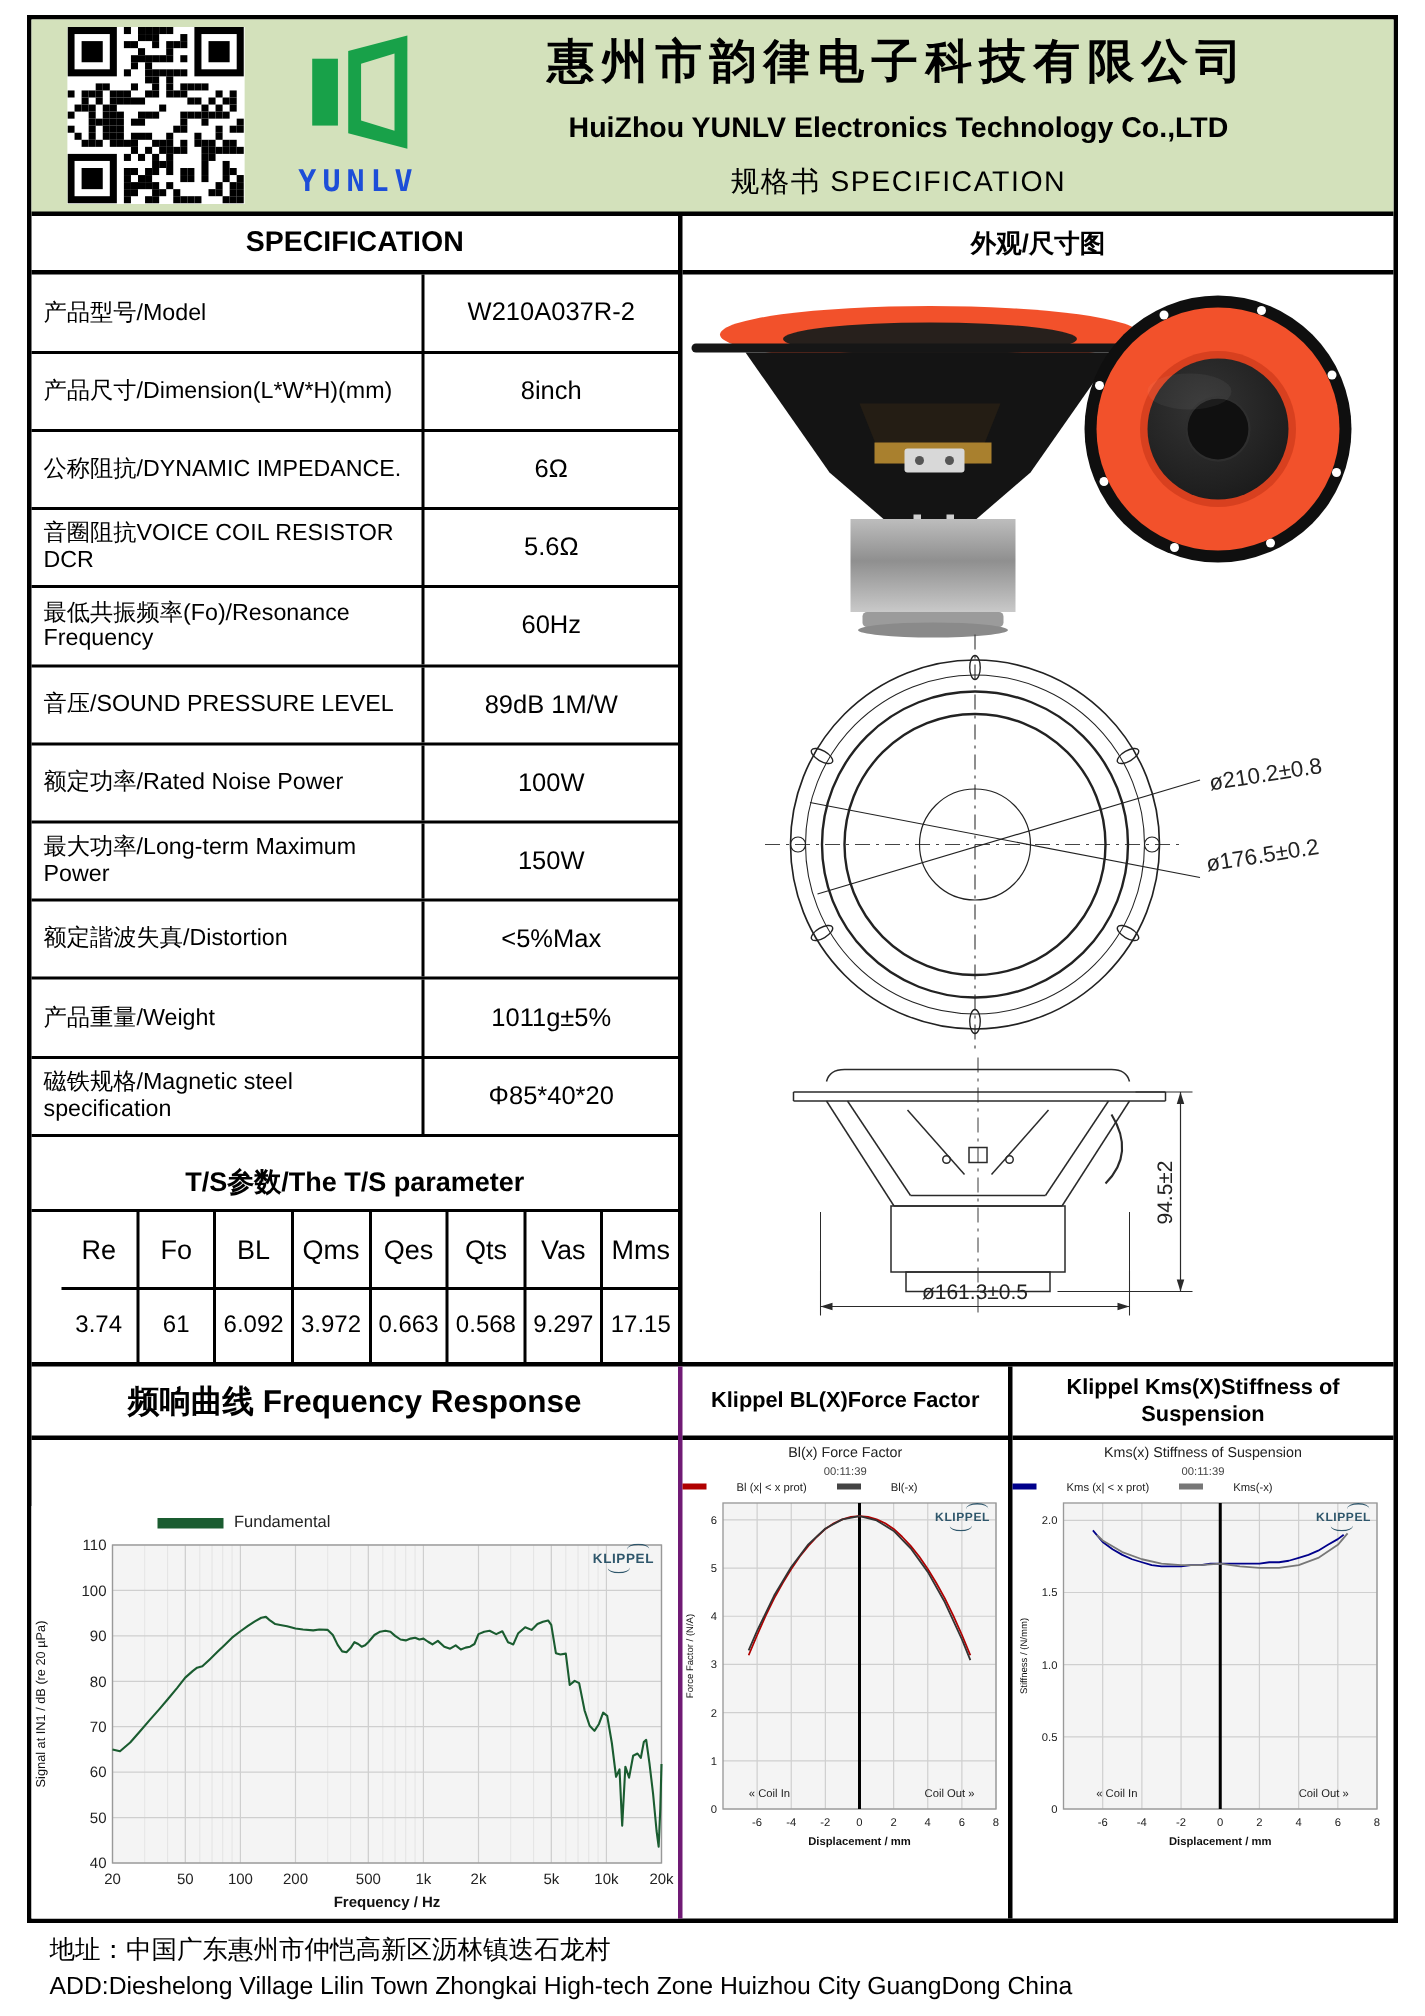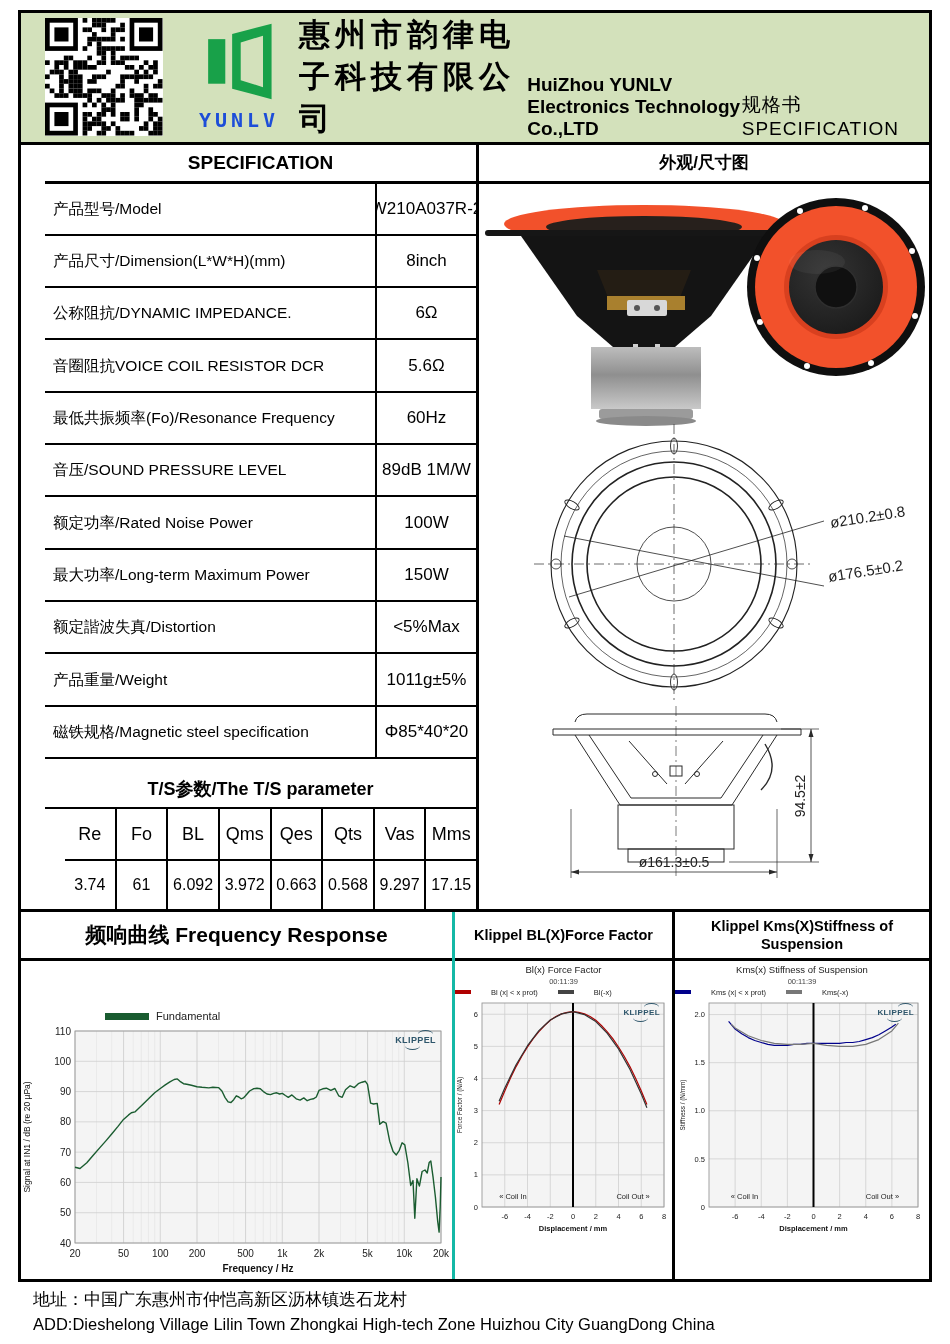--- a/index.html
+++ b/index.html
@@ -6,50 +6,50 @@
   body{width:950px;height:1344px;font-family:"Liberation Sans","DejaVu Sans",sans-serif;color:#000;}
   .page{position:relative;width:950px;height:1344px;background:#fff;overflow:hidden;}
   .frame{position:absolute;left:18px;top:10px;width:914px;height:1272px;border:3px solid #000;box-sizing:border-box;display:flex;flex-direction:column;background:#fff;}
 
   
   .hdr{height:138px;box-sizing:border-box;border-bottom:3px solid #000;background:#d3e1bb;display:flex;align-items:center;}
   .qr-wrap{width:150px;height:120px;margin-left:8px;display:flex;align-items:center;justify-content:center;}
   .qr-wrap svg{background:#fff;}
   .logo-wrap{width:120px;height:128px;display:flex;flex-direction:column;align-items:center;justify-content:center;}
   .logo-text{font-size:20px;font-weight:bold;color:#1d4ed8;letter-spacing:4px;margin-top:2px;font-family:"DejaVu Sans Mono","Liberation Mono",monospace;}
-  .hdr-titles{flex:1;display:flex;flex-direction:row;align-items:flex-end;justify-content:center;padding-right:30px;}
+  .hdr-titles{flex:1;display:flex;flex-direction:column;align-items:center;justify-content:center;padding-right:30px;}
   .t-zh{font-size:31px;font-weight:600;letter-spacing:5px;}
   .t-en{font-size:19px;font-weight:600;margin-top:13px;}
   .t-doc{font-size:19px;margin-top:11px;letter-spacing:1px;}
 
   
-  .upper{height:806px;box-sizing:border-box;border-bottom:3px solid #000;display:flex;padding-left:24px;}
+  .upper{height:806px;box-sizing:border-box;border-bottom:3px solid #000;display:flex;}
   .left-col{width:434px;box-sizing:border-box;border-right:3px solid #000;display:flex;flex-direction:column;}
   .sec-title{height:36px;box-sizing:content-box;border-bottom:3px solid #000;display:flex;align-items:center;justify-content:center;font-weight:bold;font-size:19px;}
   .spec-rows{flex:1;display:flex;flex-direction:column;}
   .srow{flex:1;display:flex;border-bottom:2px solid #000;}
-  .slabel{width:332px;box-sizing:border-box;border-right:2px solid #000;display:flex;align-items:center;padding:0 4px 0 8px;font-size:15.5px;line-height:1.15;}
+  .slabel{width:262px;box-sizing:border-box;border-right:2px solid #000;display:flex;align-items:center;padding:0 4px 0 8px;font-size:15.5px;line-height:1.15;}
   .svalue{flex:1;display:flex;align-items:center;justify-content:center;font-size:17px;overflow:hidden;white-space:nowrap;}
   .ts-title{height:36px;border-bottom:2px solid #000;display:flex;align-items:center;justify-content:center;font-weight:bold;font-size:18px;margin-top:12px;}
   .ts-row{display:flex;margin-left:20px;}
   .ts-row.hdr-row{height:50px;border-bottom:2px solid #000;}
   .ts-row.val-row{height:48px;}
   .tcell{flex:1;box-sizing:border-box;border-right:2px solid #000;display:flex;align-items:center;justify-content:center;}
   .tcell:last-child{border-right:none;}
   .hdr-row .tcell{font-size:18px;}
   .val-row .tcell{font-size:16px;}
   .right-col{flex:1;display:flex;flex-direction:column;}
   .right-col .sec-title{font-size:17px;}
   .draw-area{flex:1;position:relative;}
   .draw-area svg{position:absolute;left:0;top:0;}
 
   
   .lower{flex:1;display:flex;}
   .panel{box-sizing:border-box;display:flex;flex-direction:column;}
-  .fr-panel{width:434px;border-right:3px solid #14b8a6;gap:44px;}
+  .fr-panel{width:434px;border-right:3px solid #701a75;gap:44px;}
   .bl-panel{width:220px;border-right:3px solid #000;}
   .kms-panel{flex:1;}
   .panel-title{height:46px;box-sizing:content-box;border-bottom:3px solid #000;display:flex;align-items:center;justify-content:center;text-align:center;font-weight:bold;}
   .fr-panel .panel-title{font-size:21px;}
   .bl-panel .panel-title,.kms-panel .panel-title{font-size:14.5px;line-height:1.25;padding:0 14px;}
   .chart-area{flex:1;position:relative;background:#fff;}
   .fr-legend{position:absolute;left:84px;top:5px;display:flex;align-items:center;gap:7px;font-size:11px;color:#222;}
   .fr-legend .sw{width:44px;height:7px;background:#1a5c30;}
   .kchart{flex:1;display:flex;flex-direction:column;align-items:center;padding-top:3px;position:relative;}
   .kc-title{font-size:9.5px;color:#222;height:13px;}

